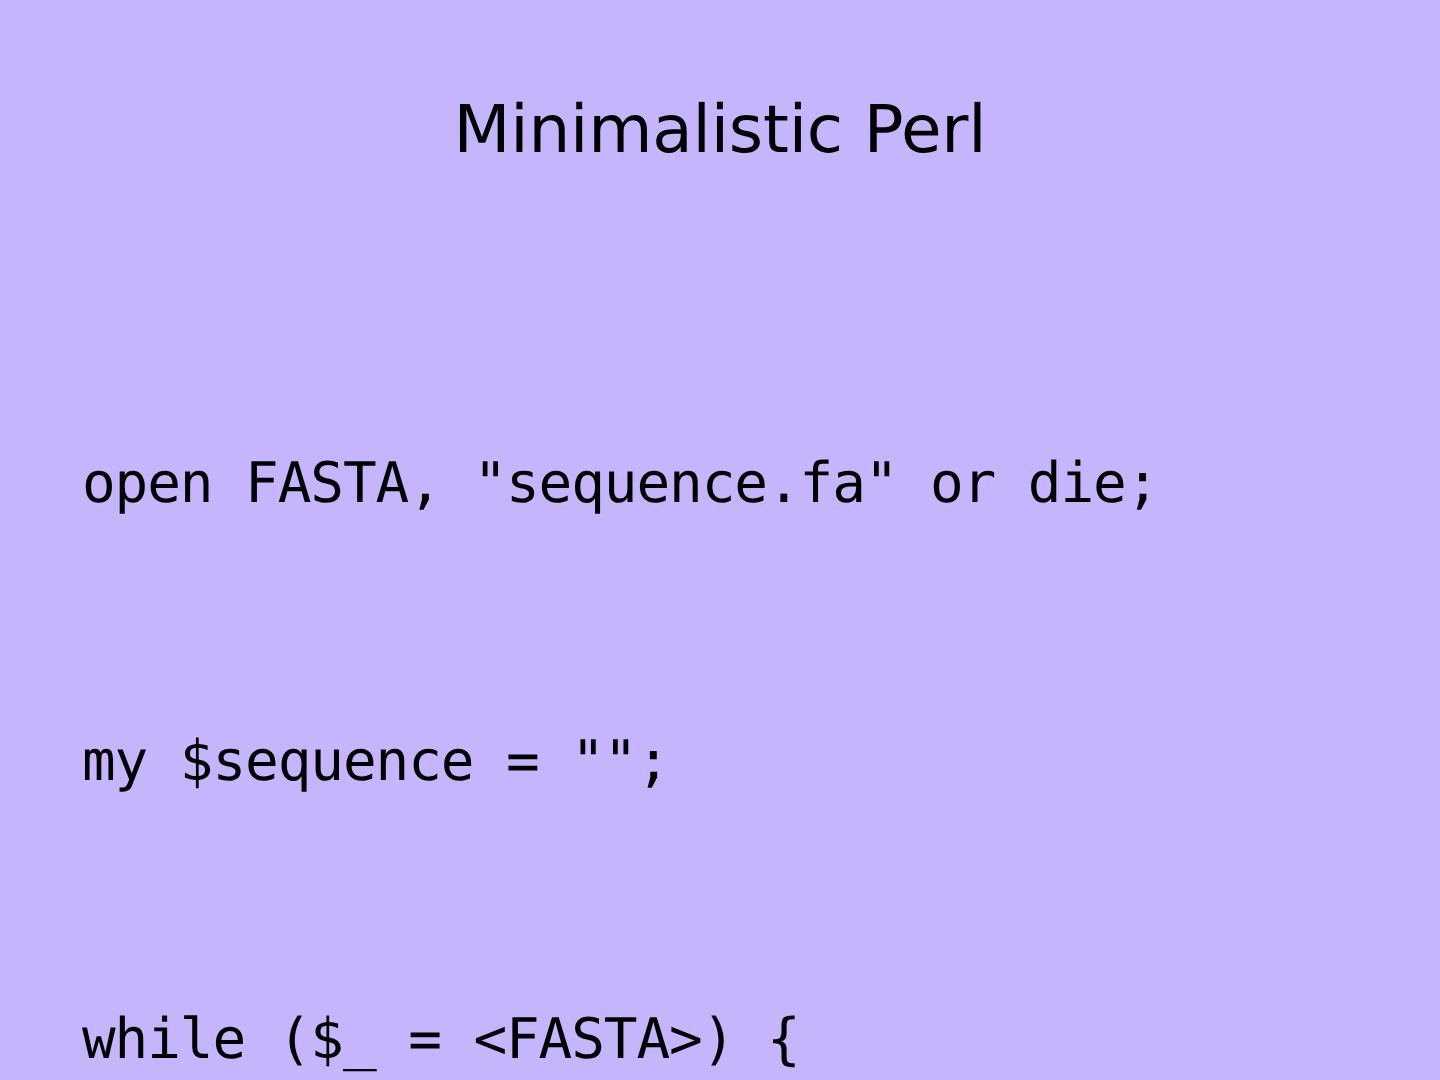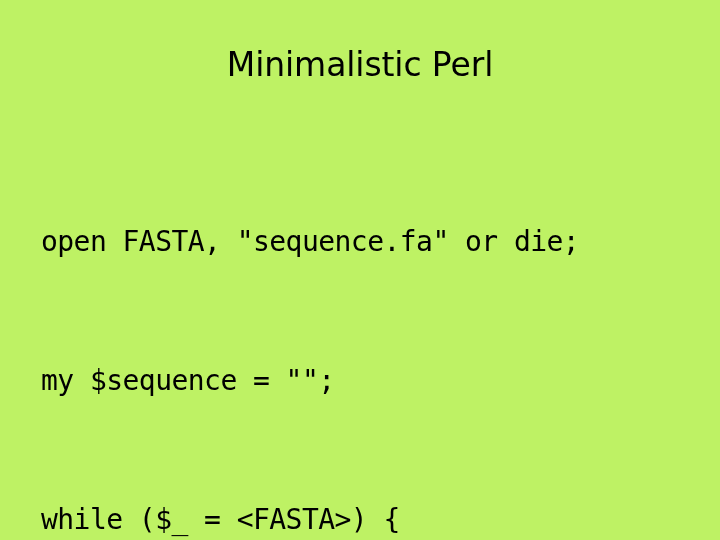--- a/index.html
+++ b/index.html
@@ -11,21 +11,21 @@
     height: 540px;
     background: #ffffff;
     font-family: "Liberation Sans", sans-serif;
     overflow: hidden;
   }
 
   .slide {
     position: relative;
     width: 720px;
     height: 540px;
-    background: #bef264;
+    background: #c4b5fd;
     box-sizing: border-box;
   }
 
   .slide-title {
     position: absolute;
     top: 44px;
     left: 0;
     width: 720px;
     text-align: center;
     font-family: "DejaVu Sans", "Liberation Sans", sans-serif;

